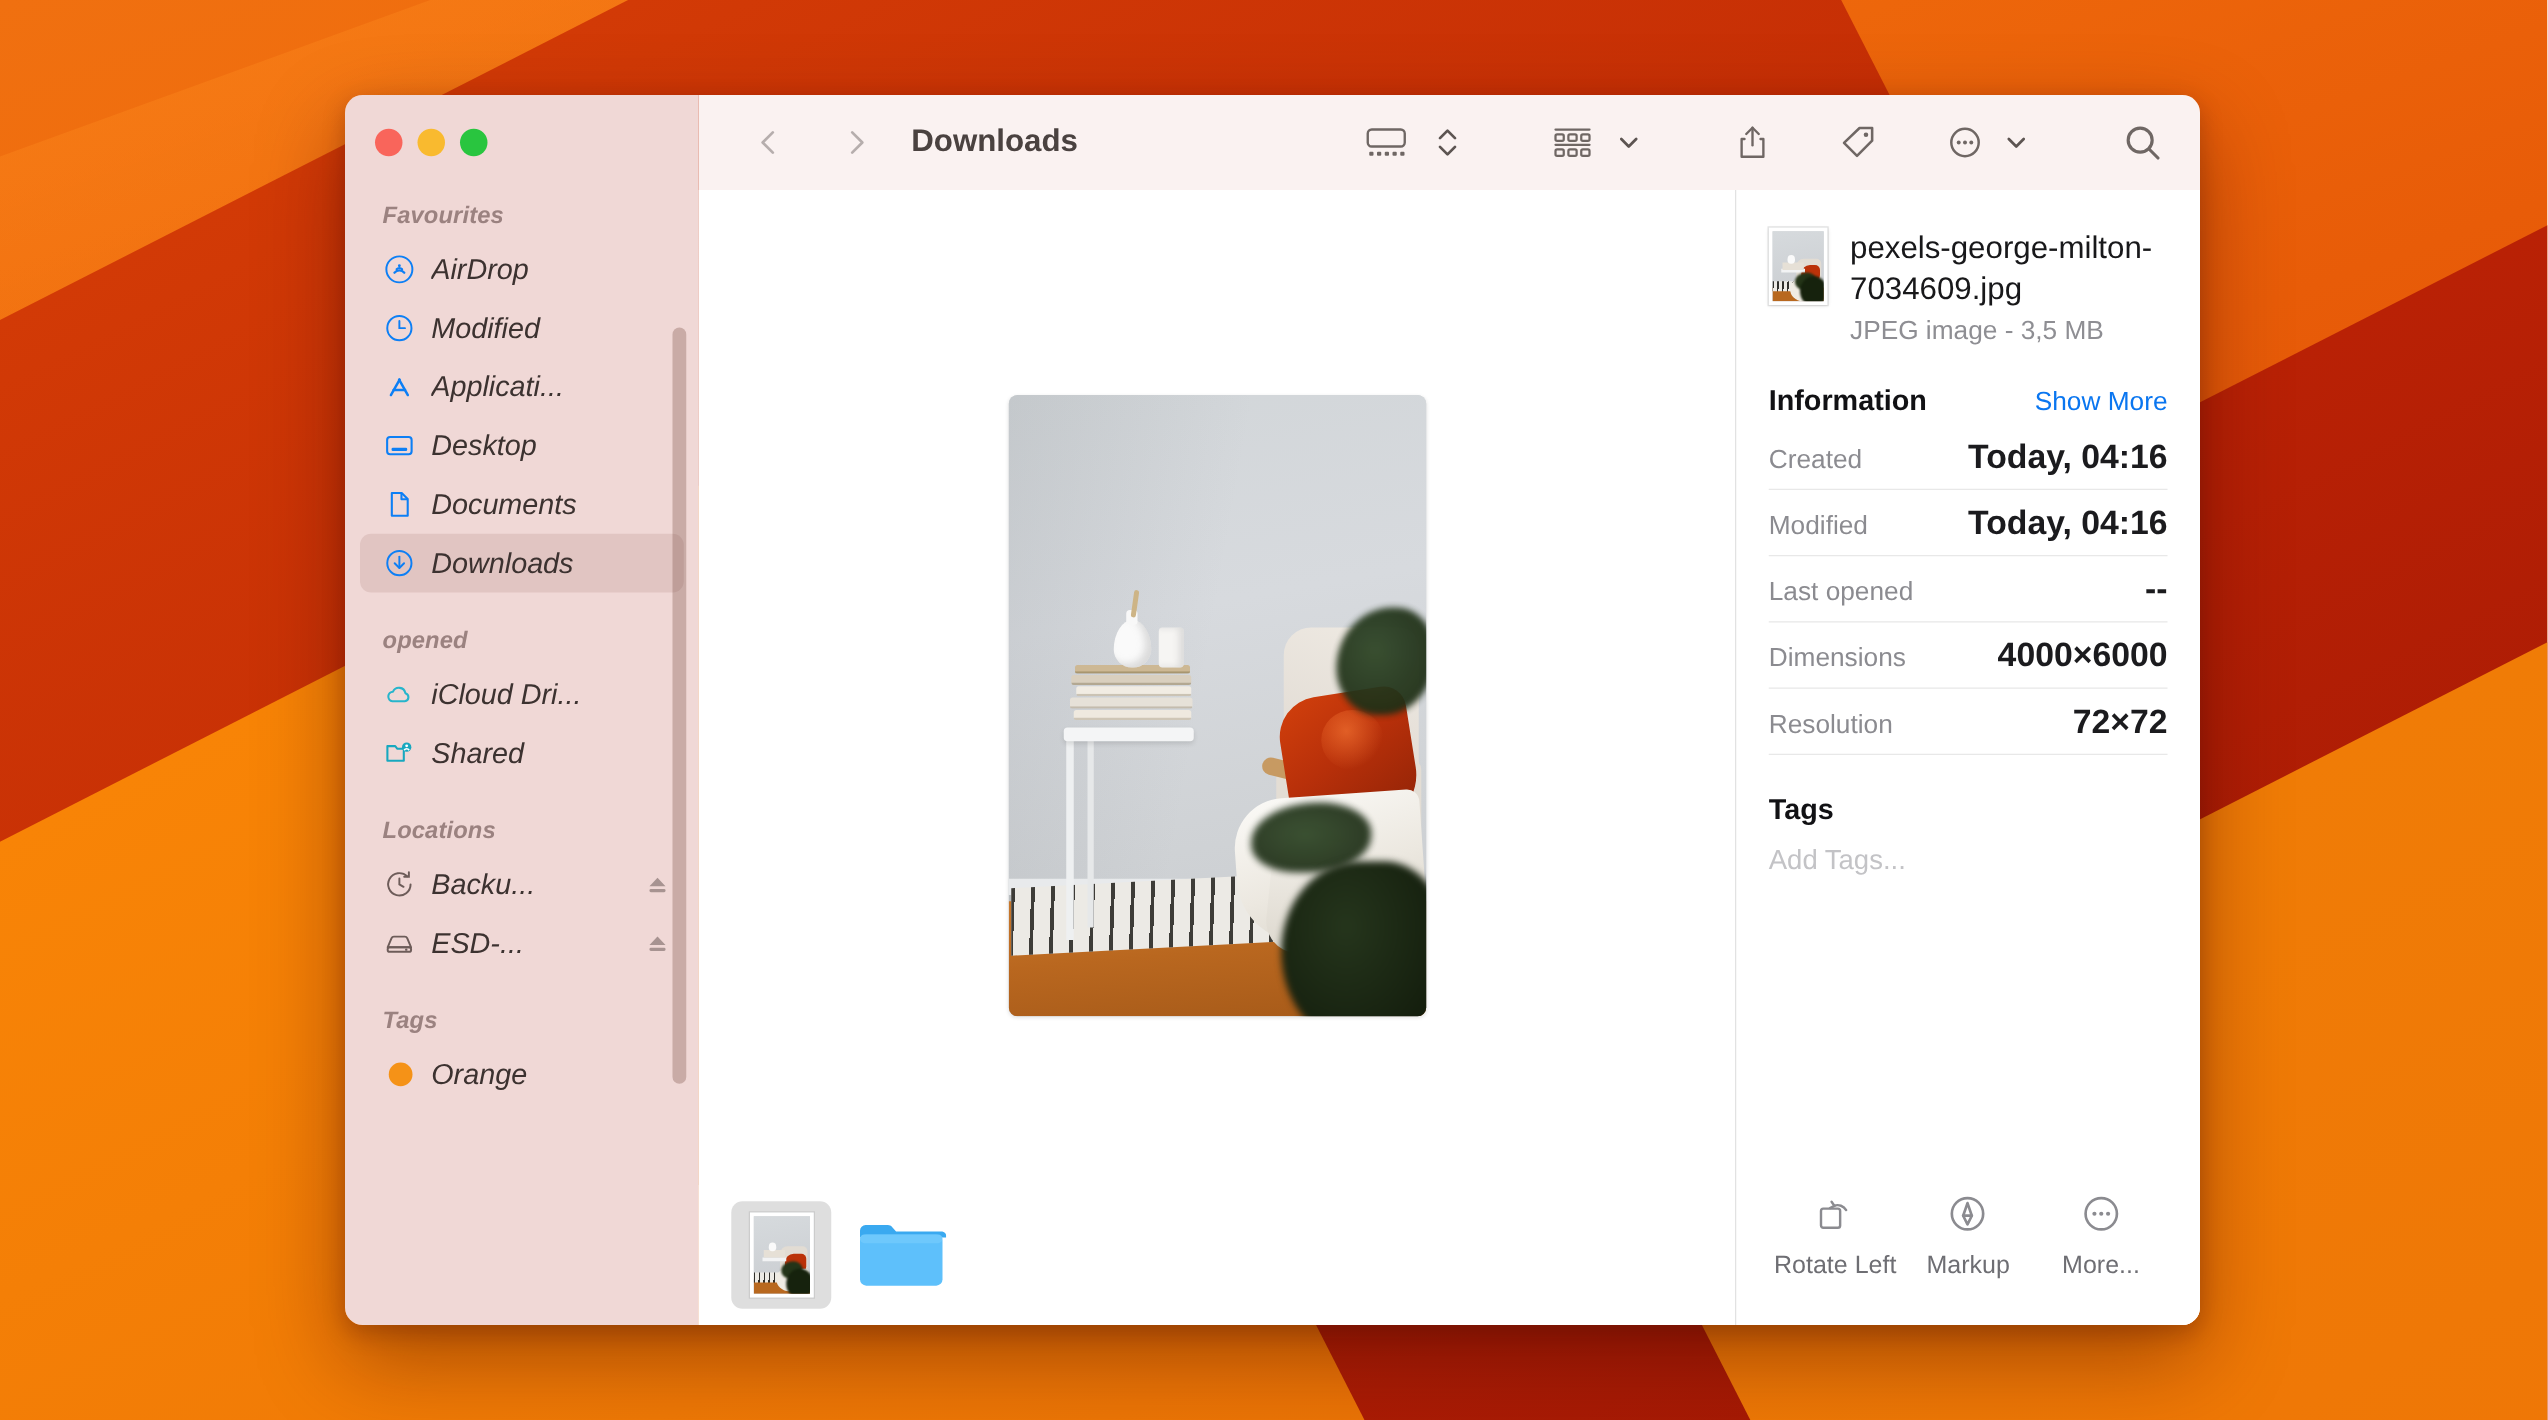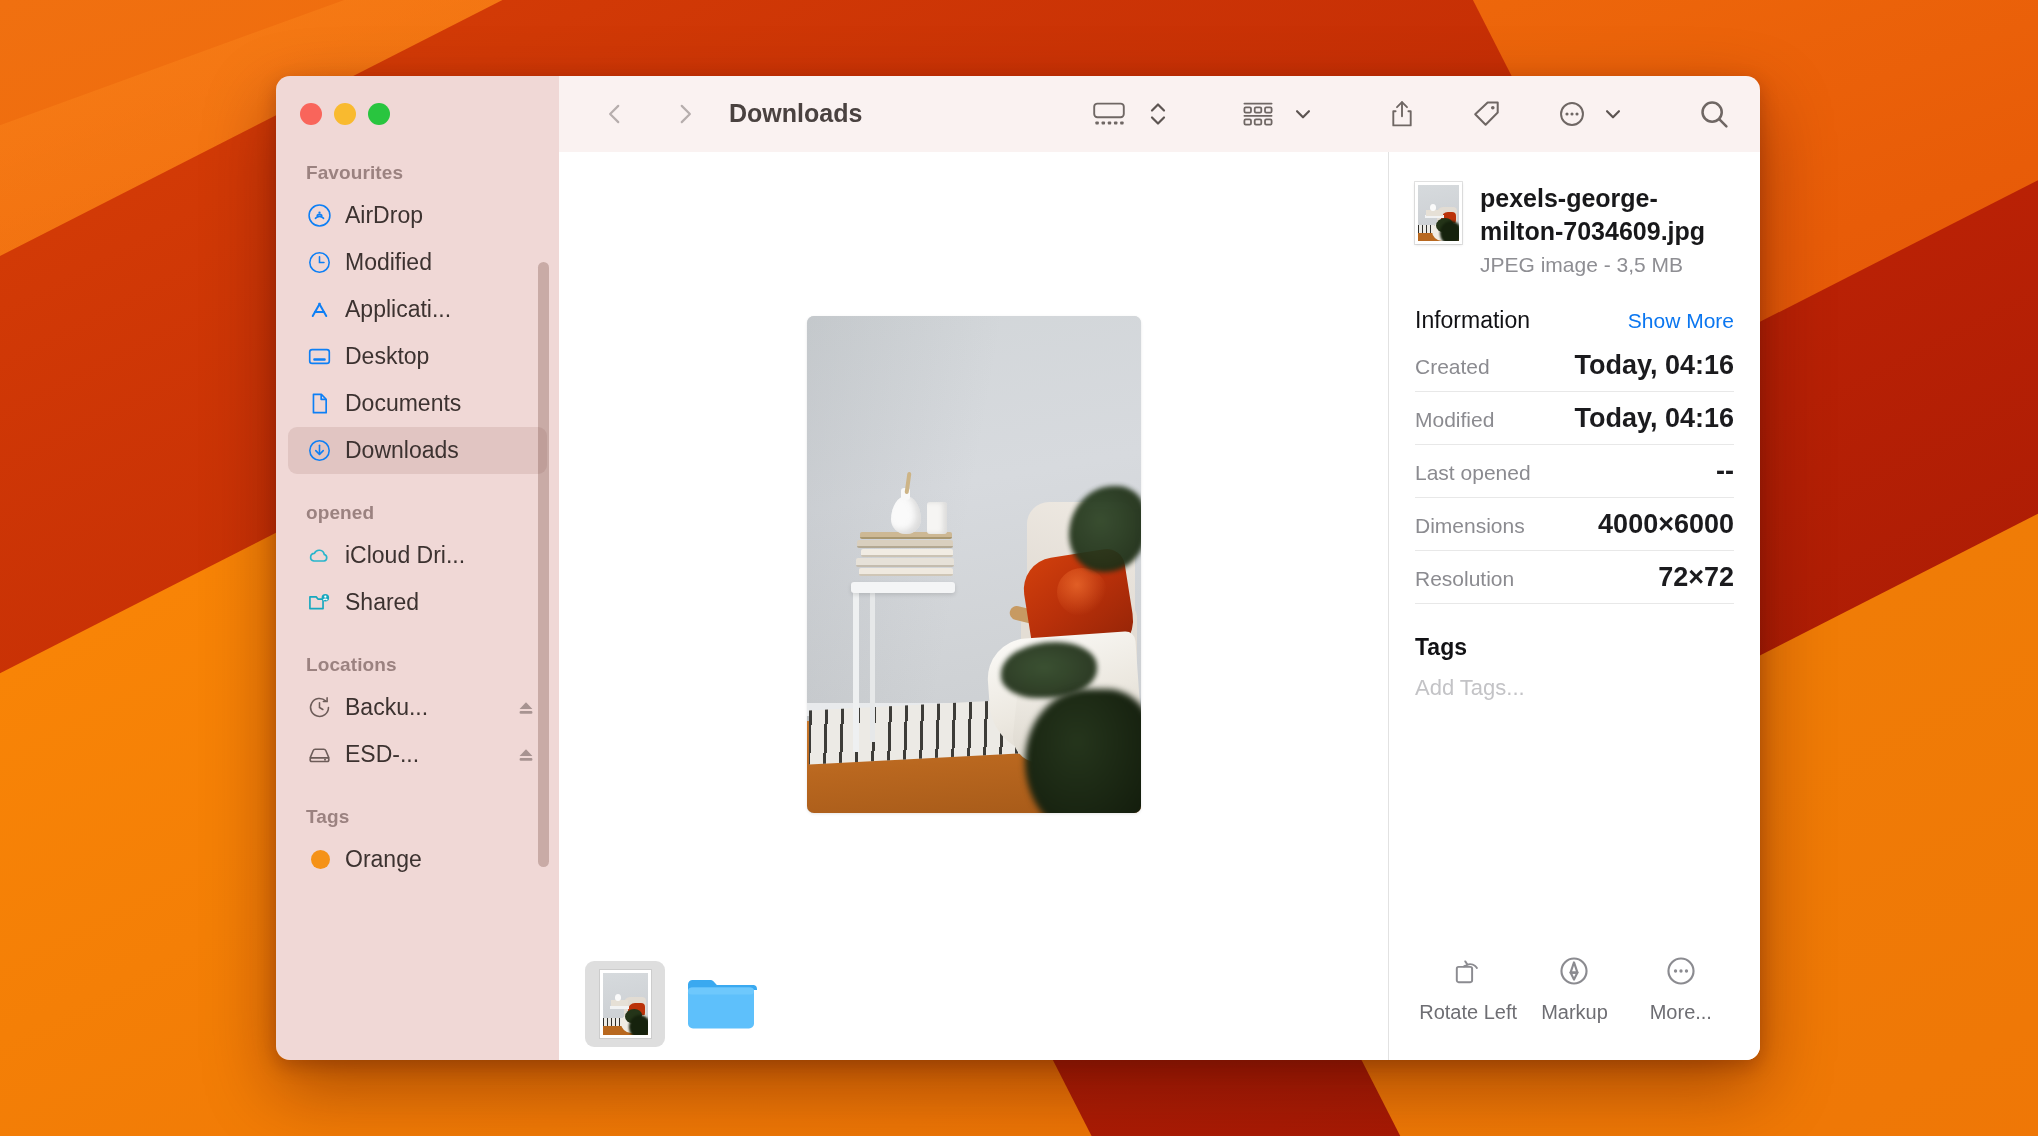--- a/index.html
+++ b/index.html
@@ -57,21 +57,21 @@
     background: #f0d8d6;
     position: relative; overflow: hidden;
     display: flex; flex-direction: column;
   }
   .traffic { height: 76px; display: flex; align-items: center; padding-left: 24px; gap: 12px; flex-shrink: 0; }
   .tl { width: 22px; height: 22px; border-radius: 50%; }
   .tl-close { background: #f9655b; }
   .tl-min { background: #f9ba2f; }
   .tl-max { background: #29c53f; }
 
-  .side-scroll { flex: 1; padding: 0 0 0 0; overflow: hidden; position: relative; }
+  .side-scroll { flex: 1; padding: 0 0 0 0; overflow: hidden; position: relative; font-style: italic; }
   .side-group-title {
     font-size: 19px; font-weight: bold; color: #9b8280;
     padding: 10px 0 8px 30px; letter-spacing: .1px;
   }
   .side-item {
     display: flex; align-items: center; gap: 13px;
     height: 47px; margin: 0 12px; padding: 0 10px 0 18px;
     border-radius: 9px; cursor: default;
   }
   .side-item.selected { background: rgba(120,70,60,0.13); }
@@ -204,27 +204,27 @@
     padding: 30px 26px 0 26px;
   }
   .file-head { display: flex; gap: 18px; align-items: flex-start; margin-bottom: 30px; }
   .file-thumb {
     width: 47px; height: 62px; flex-shrink: 0; position: relative; overflow: hidden;
     border: 3px solid #fff; box-shadow: 0 0 0 1px rgba(0,0,0,0.10), 0 1px 3px rgba(0,0,0,0.12);
     background: #cfd3d6;
   }
   .file-meta { min-width: 0; }
   #file-name {
-    font-size: 25px; font-weight: bold; color: #18181a;
+    font-size: 25px; font-weight: normal; color: #18181a;
     line-height: 1.32; word-break: break-word; margin-bottom: 5px;
   }
   #file-kind { font-size: 21px; color: #8e8e93; }
 
   .section-head { display: flex; align-items: baseline; justify-content: space-between; margin-bottom: 5px; }
-  .section-title { font-size: 23px; font-weight: normal; color: #111114; }
+  .section-title { font-size: 23px; font-weight: bold; color: #111114; }
   .section-action { font-size: 21px; color: #0a76f0; cursor: default; }
 
   .info-row {
     display: flex; align-items: baseline; justify-content: space-between;
     padding: 11px 0 10px; border-bottom: 1px solid #e8e8e8; gap: 12px;
   }
   .info-row:last-of-type { border-bottom: none; }
   .info-key { font-size: 21px; color: #8b8b90; white-space: nowrap; }
   .info-val { font-size: 27px; color: #1b1b1e; font-weight: bold; white-space: nowrap; }
 

